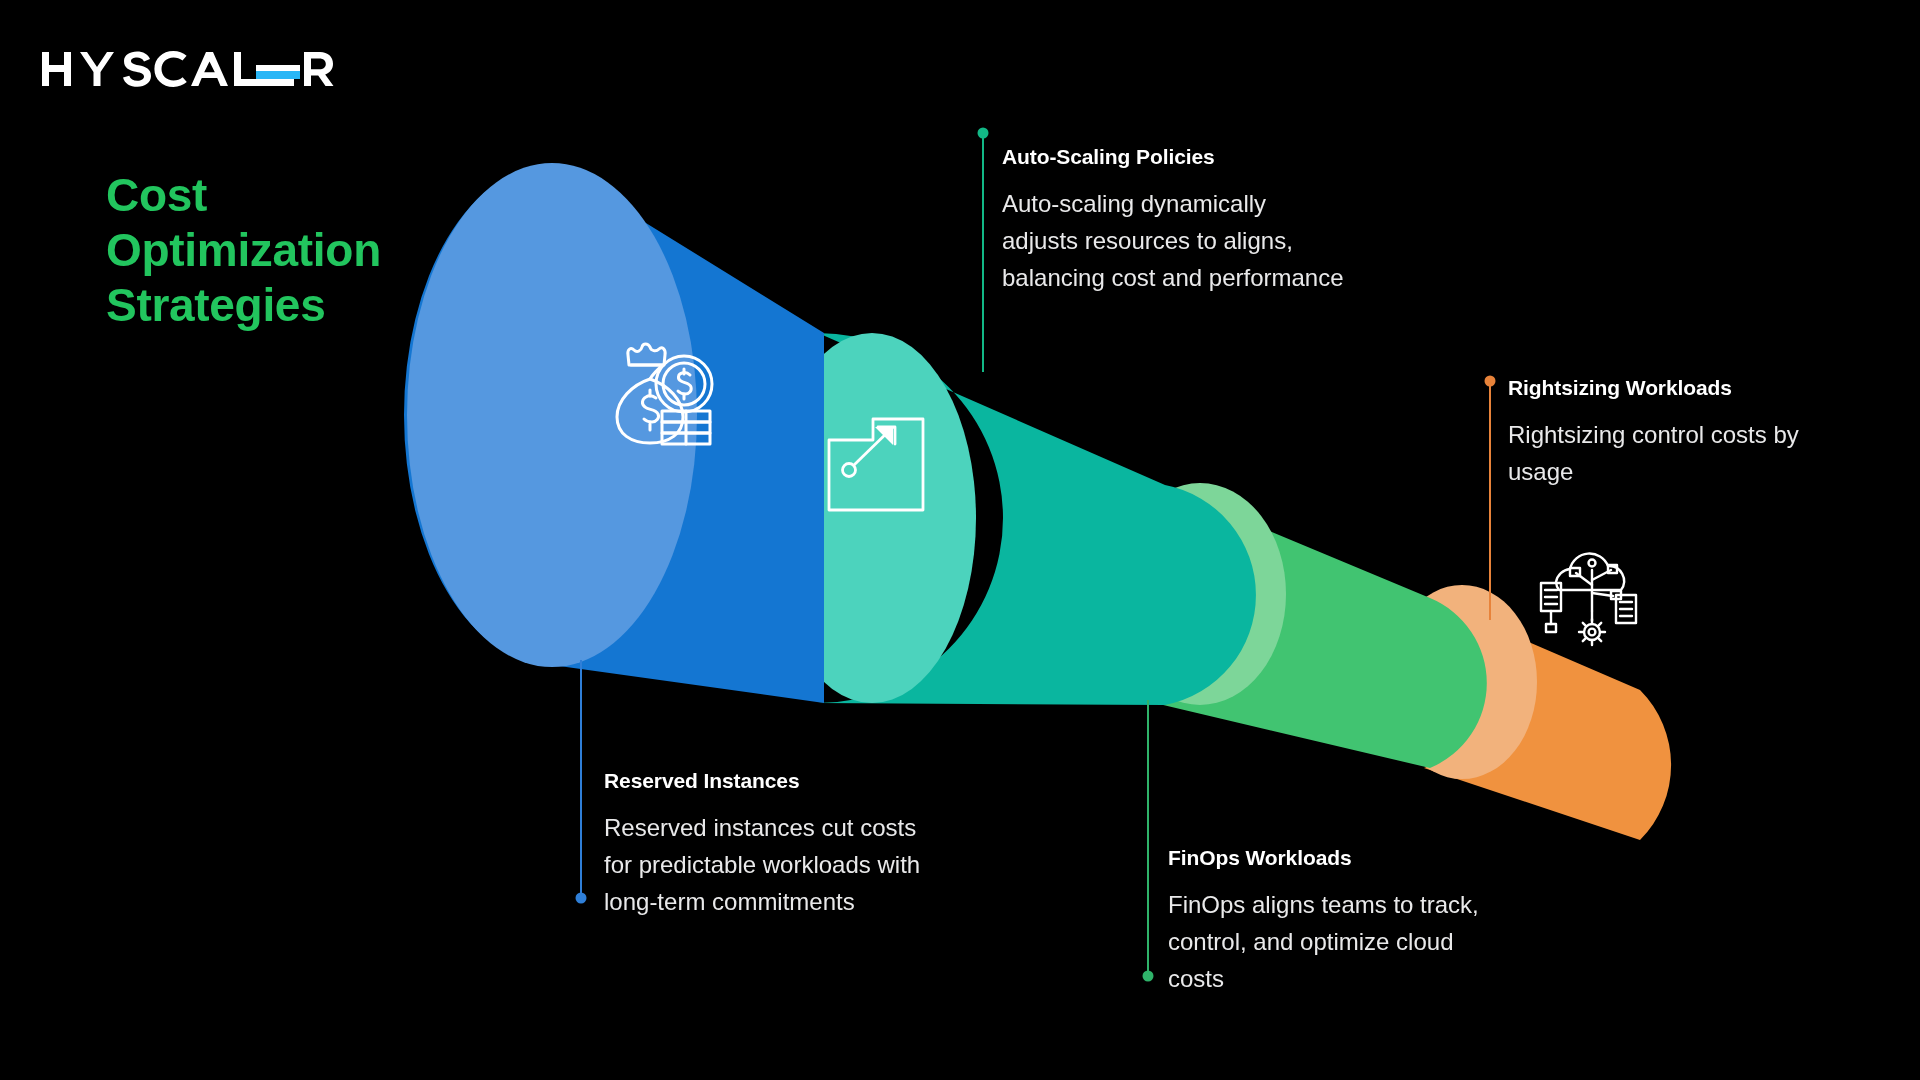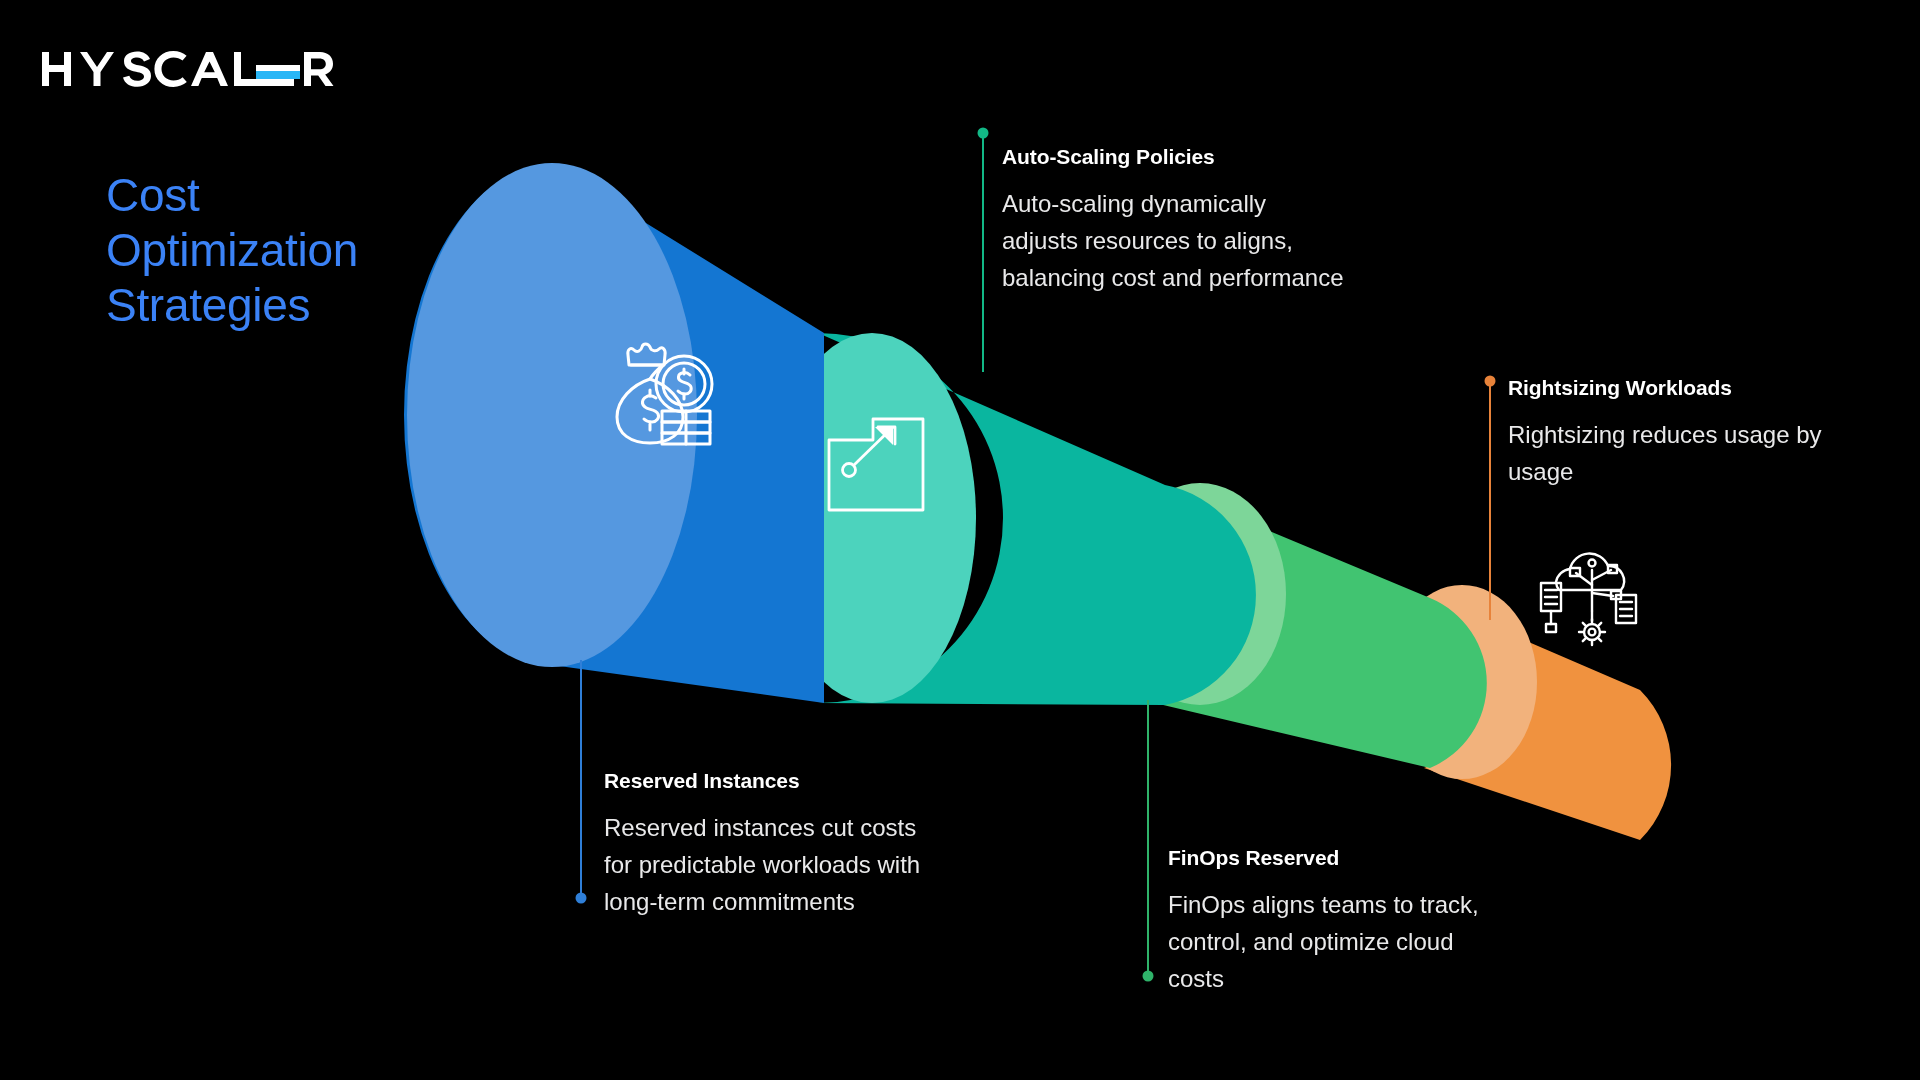--- a/index.html
+++ b/index.html
@@ -12,21 +12,21 @@
   }
   #stage { position:relative; width:1920px; height:1080px; background:#000000; }
 
   
   #logo { position:absolute; left:42px; top:46px; display:flex; align-items:center; }
   #logo .logo-svg { display:block; }
 
   
   #title {
     position:absolute; left:106px; top:168px; width:420px;
-    color:#3b82f6; font-size:46px; font-weight:400; line-height:1.20;
+    color:#22c55e; font-size:46px; font-weight:700; line-height:1.20;
     letter-spacing:-0.3px;
   }
   #title .tline { display:block; }
 
   
   #funnel { position:absolute; left:0; top:0; width:1920px; height:1080px; }
 
   
   .callout { position:absolute; }
   .callout .c-title {
@@ -244,36 +244,36 @@
     <div class="c-body">
       <span>Auto-scaling dynamically</span>
       <span>adjusts resources to aligns,</span>
       <span>balancing cost and performance</span>
     </div>
   </div>
 
   <div class="callout" id="callout-rightsizing">
     <div class="c-title">Rightsizing Workloads</div>
     <div class="c-body">
-      <span>Rightsizing reduces usage by</span>
+      <span>Rightsizing control costs by</span>
       <span>usage</span>
     </div>
   </div>
 
   <div class="callout" id="callout-reserved">
     <div class="c-title">Reserved Instances</div>
     <div class="c-body">
       <span>Reserved instances cut costs</span>
       <span>for predictable workloads with</span>
       <span>long-term commitments</span>
     </div>
   </div>
 
   <div class="callout" id="callout-finops">
-    <div class="c-title">FinOps Reserved</div>
+    <div class="c-title">FinOps Workloads</div>
     <div class="c-body">
       <span>FinOps aligns teams to track,</span>
       <span>control, and optimize cloud</span>
       <span>costs</span>
     </div>
   </div>
 
 </div>
 
 </body></html>

